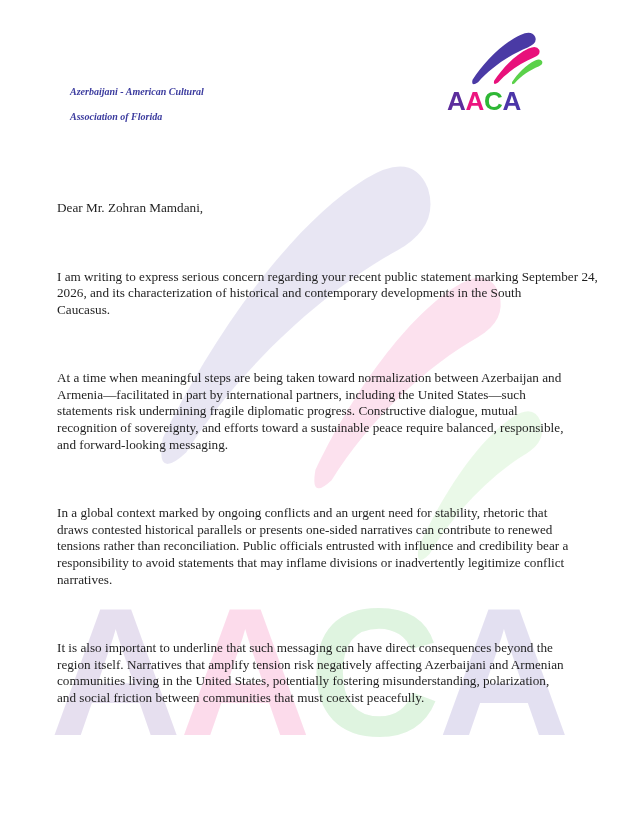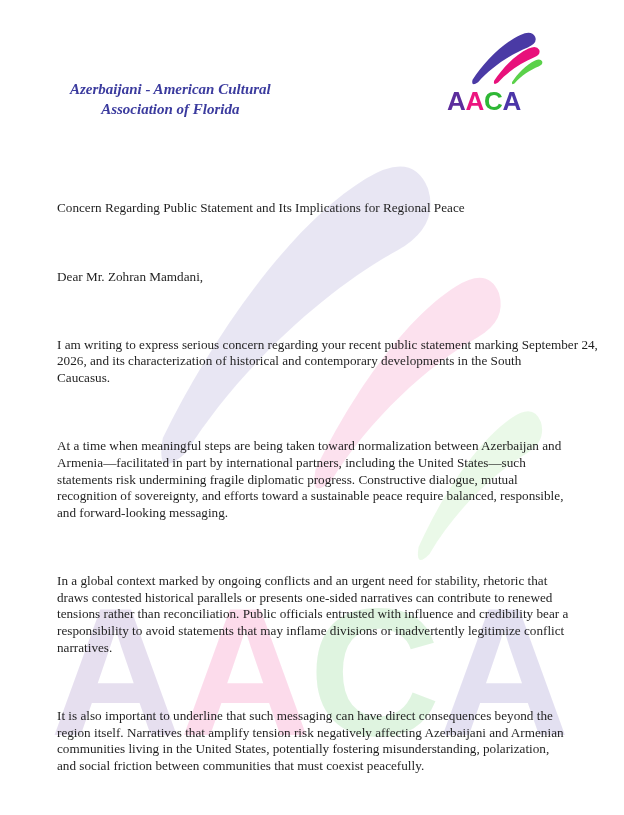--- a/index.html
+++ b/index.html
@@ -17,23 +17,22 @@
     position:absolute;left:50px;top:581px;
     font-family:"Liberation Sans", sans-serif;
     font-weight:bold;font-size:182px;line-height:1;
     letter-spacing:-2px;opacity:0.15;white-space:nowrap;
   }
   
   .org-name{
     position:absolute;left:70px;top:79px;
     font-family:"Liberation Serif", serif;
     font-style:italic;font-weight:bold;
-    font-size:15px;line-height:20px;
+    font-size:10px;line-height:25px;
     white-space:pre;
-    text-align:center;
   }
   .logo{position:absolute;left:446px;top:28px;width:110px;height:92px;}
   .logo-swooshes{position:absolute;left:10px;top:2px;width:92px;height:58px;}
   .logo-acronym{
     position:absolute;left:1px;top:59px;
     font-family:"Liberation Sans", sans-serif;
     font-weight:bold;font-size:26px;line-height:1.1;
     letter-spacing:-0.3px;white-space:nowrap;
   }
   
@@ -65,21 +64,20 @@
   <div class="logo">
     <svg class="logo-swooshes" viewBox="0 0 100 70" preserveAspectRatio="none">
       <path transform="translate(16,0)" d="M2,60 C14,40 34,16 54,6 Q66,0 70,8 Q73,16 62,21 C44,29 22,45 8,63 Q0,69 2,60 Z" fill="#4a3aa5"></path>
       <path transform="translate(40,18) scale(0.72)" d="M2,60 C14,40 34,16 54,6 Q66,0 70,8 Q73,16 62,21 C44,29 22,45 8,63 Q0,69 2,60 Z" fill="#e8117b"></path>
       <path transform="translate(60,34) scale(0.48)" d="M2,60 C14,40 34,16 54,6 Q66,0 70,8 Q73,16 62,21 C44,29 22,45 8,63 Q0,69 2,60 Z" fill="#5bd14a"></path>
     </svg>
     <div class="logo-acronym"><span style="color: rgb(92, 45, 156);">A</span><span style="color: rgb(236, 21, 127);">A</span><span style="color: rgb(46, 183, 53);">C</span><span style="color: rgb(75, 53, 168);">A</span></div>
   </div>
 
   <div class="letter-body">
-    <div class="block">Concern Regarding Public Statement and Its Implications for Regional Peace</div>
     <div class="block">Dear Mr. Zohran Mamdani,</div>
     <div class="block">I am writing to express serious concern regarding your recent public statement marking September 24,
 2026, and its characterization of historical and contemporary developments in the South
 Caucasus.</div>
     <div class="block">At a time when meaningful steps are being taken toward normalization between Azerbaijan and
 Armenia—facilitated in part by international partners, including the United States—such
 statements risk undermining fragile diplomatic progress. Constructive dialogue, mutual
 recognition of sovereignty, and efforts toward a sustainable peace require balanced, responsible,
 and forward-looking messaging.</div>
     <div class="block">In a global context marked by ongoing conflicts and an urgent need for stability, rhetoric that

